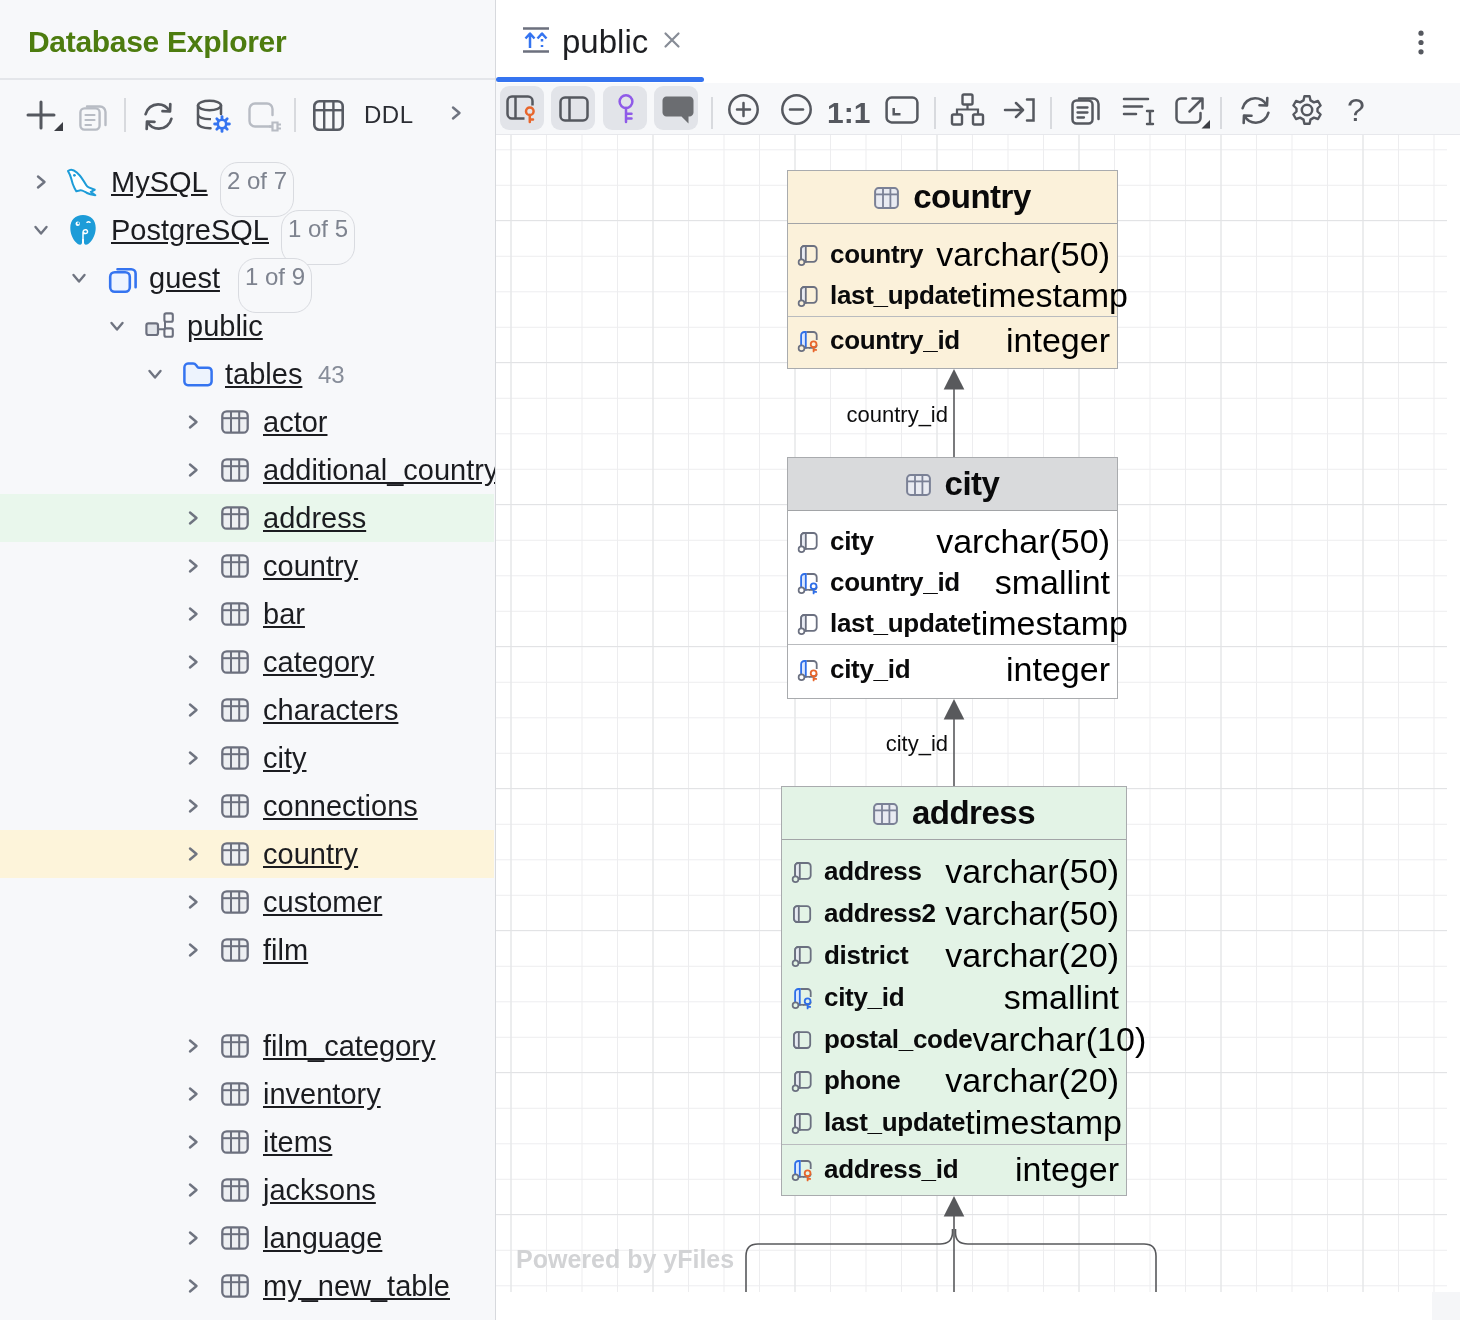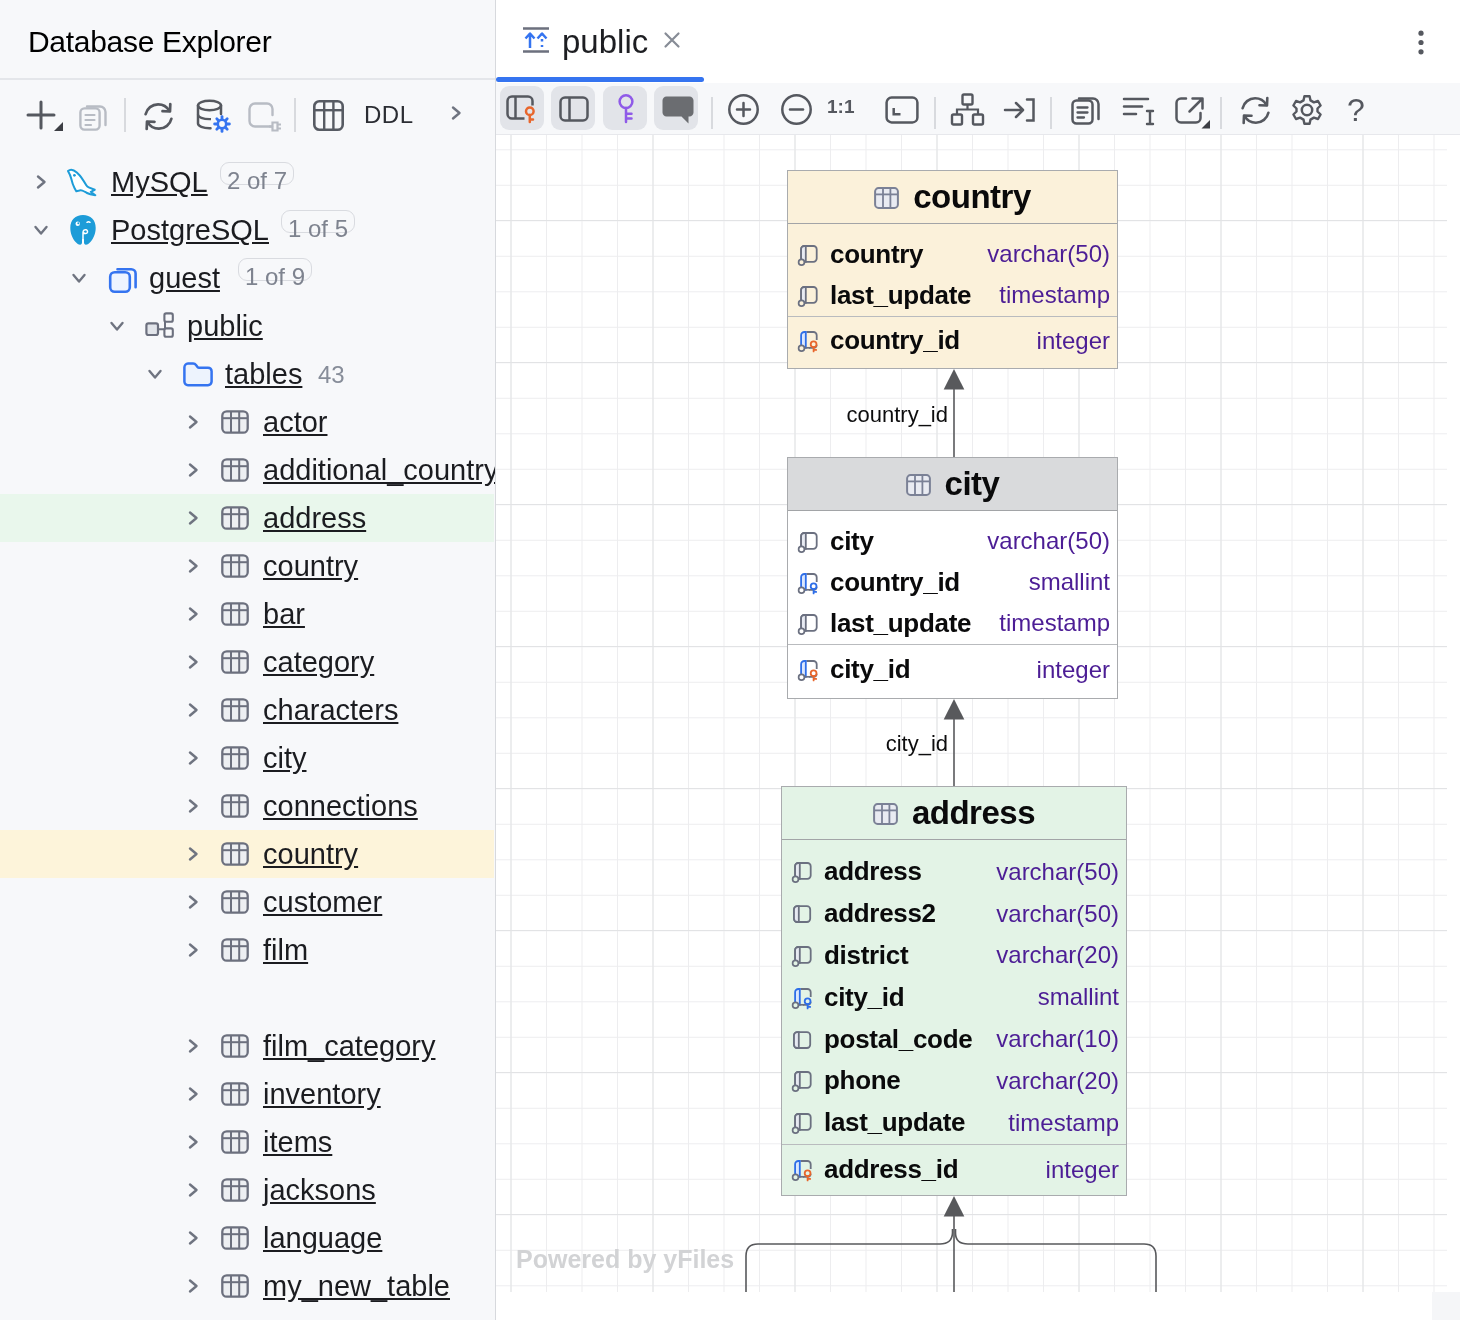--- a/index.html
+++ b/index.html
@@ -1,43 +1,43 @@
 <!DOCTYPE html>
 <html><head><meta charset="utf-8">
 <style>
 * { margin:0; padding:0; box-sizing:border-box; }
 html,body { width:1460px; height:1320px; background:#fff; font-family:"Liberation Sans",sans-serif; overflow:hidden; }
 .abs { position:absolute; }
 #lpanel { position:absolute; left:0; top:0; width:496px; height:1320px; background:#f7f8fa; border-right:1.5px solid #d7d9dd; overflow:hidden; }
-#lpanel h1 { position:absolute; left:28px; top:25px; font-size:30px; font-weight:400; color:#000000; letter-spacing:-0.3px; }
+#lpanel h1 { position:absolute; left:28px; top:25px; font-size:30px; font-weight:700; color:#4d7c0f; letter-spacing:-0.3px; }
 #lsep { position:absolute; left:0; top:78px; width:496px; height:1.5px; background:#e4e6ea; }
 .trow { position:absolute; left:0; width:494px; height:48px; }
 .tlb { top:8px; font-size:29px; color:#1b1c20; white-space:pre;text-decoration:underline; }
 .cnt { top:11px; font-size:24px; color:#878d99; }
-.bdg { height:23px; line-height:36px; padding:0 6px; border:1.5px solid #d9dbe0; border-radius:9px; font-size:24px; color:#7e838f; background:#f7f8fa; }
+.bdg { height:55px; line-height:36px; padding:0 6px; border:1.5px solid #d9dbe0; border-radius:18px; font-size:24px; color:#7e838f; background:#f7f8fa; }
 #tabbar { position:absolute; left:496px; top:0; width:964px; height:83px; background:#fff; }
 #rtb { position:absolute; left:496px; top:83px; width:964px; height:52px; background:#f7f8fa; border-bottom:1.5px solid #e7e8ec; }
 .tgl { top:3px; width:44px; height:44px; border-radius:9px; background:#e2e4e9; }
 #rtb svg, #rtb span, #rtb div { position:absolute; }
 #canvas { position:absolute; left:496px; top:135px; width:951px; height:1157px; overflow:hidden;
   background-image:
     linear-gradient(to right, #e2e3e5 1px, transparent 1px),
     linear-gradient(to bottom, #e2e3e5 1px, transparent 1px),
     linear-gradient(to right, #ededef 1px, transparent 1px),
     linear-gradient(to bottom, #ededef 1px, transparent 1px);
   background-size: 142px 142px, 142px 142px, 35.5px 35.5px, 35.5px 35.5px;
   background-position: 14.5px 0px, 0px 85px, 14.5px 0px, 0px 14.3px;
   background-color:#fff; }
 .dbox { position:absolute; border:1.5px solid #a9abae; }
 .dhead { display:flex; align-items:center; justify-content:center; gap:14px; border-bottom:1.5px solid #a2a4a7;
   font-size:33px; font-weight:700; color:#0a0a0b; letter-spacing:-0.5px; }
 .drow { display:flex; align-items:center; padding:0 7px 0 9px; }
 .cic { flex:0 0 auto; }
 .dn { font-size:26px; font-weight:700; color:#0a0a0b; margin-left:11px; letter-spacing:-0.3px; }
-.dt { font-size:24px; color:#4c1d95; margin-left:auto; }
+.dt { font-size:34px; color:#000000; margin-left:auto; }
 .dsep { height:1.5px; background:#b9bbbe; }
 #corner { position:absolute; left:1432px; top:1292px; width:28px; height:28px; background:#f5f6f8; }
 </style></head>
 <body>
 <div id="tabbar">
 <svg class="abs" style="left:25px;top:27px" width="30" height="26" viewBox="0 0 30 26">
  <path d="M2,1.5 L28,1.5 M2,24.5 L28,24.5" stroke="#6c707e" stroke-width="2.5" fill="none"></path>
  <path d="M9,21 L9,8 M4.5,11.5 L9,6.5 L13.5,11.5" fill="none" stroke="#3574f0" stroke-width="2.5" stroke-linejoin="round"></path>
  <path d="M21,6.5 L21,8.5 M21,12 L21,14.5 M21,18 L21,20" fill="none" stroke="#3574f0" stroke-width="2.5"></path>
  <path d="M16.5,11.5 L21,6.5 L25.5,11.5" fill="none" stroke="#3574f0" stroke-width="2.5" stroke-linejoin="round"></path>
@@ -77,21 +77,21 @@
 </svg>
 <div class="abs" style="left:215px;top:14px;width:2px;height:32px;background:#d8dade"></div>
 <svg class="abs" style="left:231px;top:10px" width="33" height="33" viewBox="0 0 33 33">
  <circle cx="16.5" cy="16.5" r="14.2" fill="none" stroke="#55585f" stroke-width="2.5"></circle>
  <path d="M16.5,10 L16.5,23 M10,16.5 L23,16.5" stroke="#55585f" stroke-width="2.5" stroke-linecap="round"></path>
 </svg>
 <svg class="abs" style="left:284px;top:10px" width="33" height="33" viewBox="0 0 33 33">
  <circle cx="16.5" cy="16.5" r="14.2" fill="none" stroke="#55585f" stroke-width="2.5"></circle>
  <path d="M10,16.5 L23,16.5" stroke="#55585f" stroke-width="2.5" stroke-linecap="round"></path>
 </svg>
-<span class="abs" style="left:331px;top:13px;font-size:19px;font-weight:600;color:#55585f">1:1</span>
+<span class="abs" style="left:331px;top:13px;font-size:30px;font-weight:600;color:#55585f">1:1</span>
 <svg class="abs" style="left:389px;top:13px" width="34" height="28" viewBox="0 0 34 28">
  <rect x="1.6" y="1.6" width="30.8" height="24.8" rx="5" fill="none" stroke="#55585f" stroke-width="2.5"></rect>
  <path d="M8.7,12 L8.7,18.3 L15.5,18.3" fill="none" stroke="#55585f" stroke-width="2.5"></path>
 </svg>
 <div class="abs" style="left:438px;top:14px;width:2px;height:32px;background:#d8dade"></div>
 <svg class="abs" style="left:454px;top:10px" width="35" height="33" viewBox="0 0 35 33">
  <rect x="12.5" y="1.5" width="10" height="10" rx="1.5" fill="none" stroke="#55585f" stroke-width="2.4"></rect>
  <rect x="2" y="21.5" width="10" height="10" rx="1.5" fill="none" stroke="#55585f" stroke-width="2.4"></rect>
  <rect x="23" y="21.5" width="10" height="10" rx="1.5" fill="none" stroke="#55585f" stroke-width="2.4"></rect>
  <path d="M17.5,11.5 L17.5,16.5 M7,21.5 L7,16.5 L28,16.5 L28,21.5" fill="none" stroke="#55585f" stroke-width="2.2"></path>

